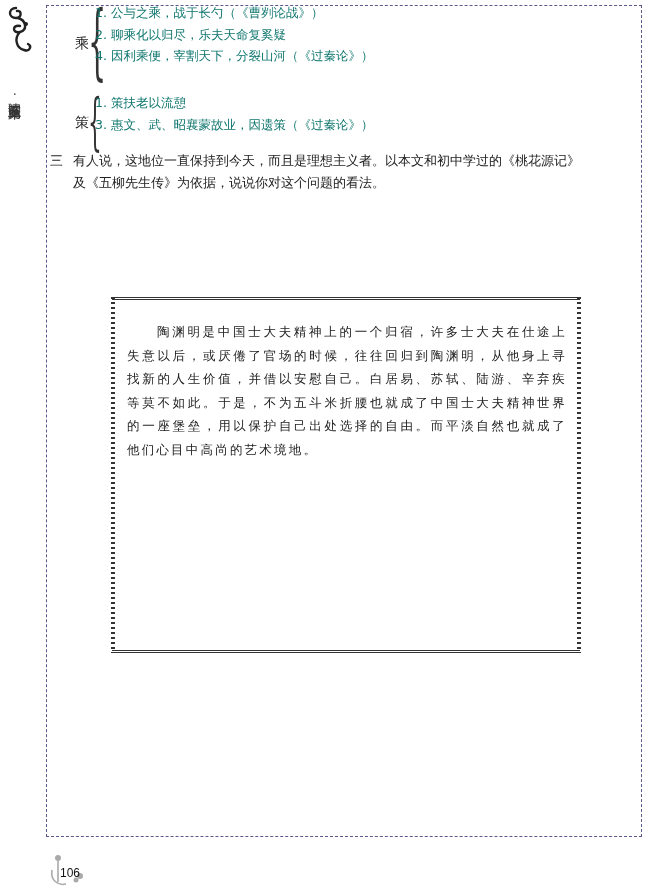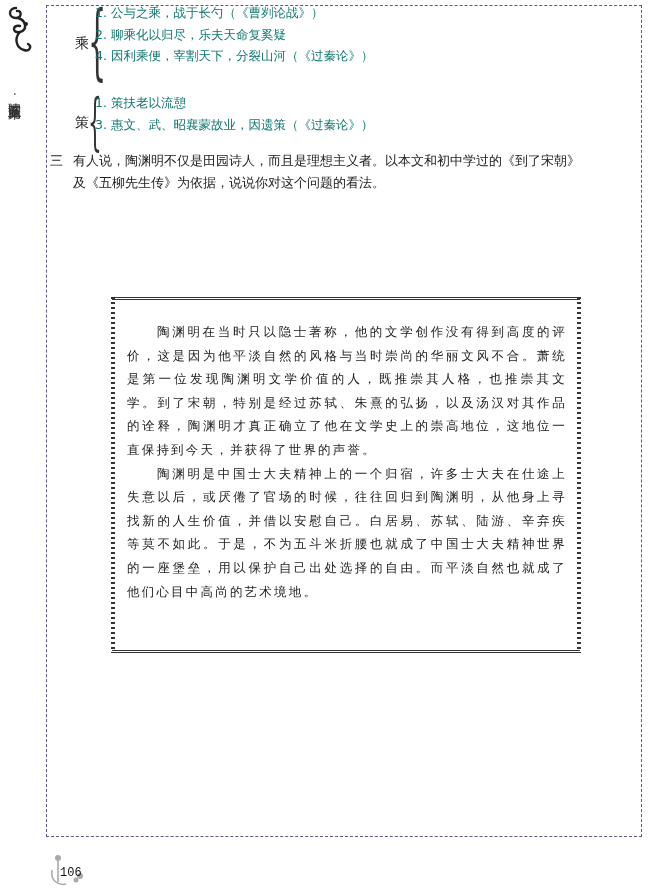--- a/index.html
+++ b/index.html
@@ -58,21 +58,21 @@
     position: absolute; left: 15px; top: 20px; width: 440px;
     font-family: "DejaVu Serif", serif; font-size: 12.5px; line-height: 23.6px;
     color: #222; text-align: justify; letter-spacing: 2.2px;
   }
   .excerpt-body p { margin: 0; text-indent: 2.4em; }
   .page-number-wrap {
     position: absolute; left: 48px; top: 852px; width: 40px; height: 36px;
   }
   .page-number {
     position: absolute; left: 12px; top: 14px; font-size: 12px; color: #111;
-    font-family: Liberation Mono, monospace;
+    font-family: Liberation Sans, sans-serif;
   }
 </style>
 </head>
 <body>
 
 <div class="page-frame no-top"></div>
 <div style="position:absolute;left:46px;top:5px;width:596px;border-top:1.5px dashed #5a5a8a;"></div>
 
 <svg class="corner-ornament" viewBox="0 0 28 54">
   <path d="M10 4 C2 4 2 14 10 14 C16 14 16 6 11 7 M12 14 C20 16 22 26 14 28 C6 30 6 20 14 22 M14 28 C8 34 10 44 18 46 C24 48 26 42 22 40" fill="none" stroke="#222" stroke-width="2.4" stroke-linecap="round"></path>
@@ -95,26 +95,25 @@
   <span class="head" style="left:0;top:22px;">策</span>
   <span class="brace" style="left:13px;top:-3px;font-size:62px;line-height:66px;transform:scaleX(0.35);transform-origin:left top;">{</span>
   <div class="items">
     <div class="item">1. 策扶老以流憩</div>
     <div class="item">3. 惠文、武、昭襄蒙故业，因遗策（《过秦论》）</div>
   </div>
 </div>
 
 <div class="question">
   <span class="qnum">三</span>
-  <div class="qtext">有人说，陶渊明不仅是田园诗人，而且是理想主义者。以本文和初中学过的《到了宋朝》及《五柳先生传》为依据，说说你对这个问题的看法。</div>
+  <div class="qtext">有人说，这地位一直保持到今天，而且是理想主义者。以本文和初中学过的《桃花源记》及《五柳先生传》为依据，说说你对这个问题的看法。</div>
 </div>
 
 <div class="excerpt">
   <div class="excerpt-body">
-    <p>陶渊明在当时只以隐士著称，他的文学创作没有得到高度的评价，这是因为他平淡自然的风格与当时崇尚的华丽文风不合。萧统是第一位发现陶渊明文学价值的人，既推崇其人格，也推崇其文学。到了宋朝，特别是经过苏轼、朱熹的弘扬，以及汤汉对其作品的诠释，陶渊明才真正确立了他在文学史上的崇高地位，这地位一直保持到今天，并获得了世界的声誉。</p>
     <p>陶渊明是中国士大夫精神上的一个归宿，许多士大夫在仕途上失意以后，或厌倦了官场的时候，往往回归到陶渊明，从他身上寻找新的人生价值，并借以安慰自己。白居易、苏轼、陆游、辛弃疾等莫不如此。于是，不为五斗米折腰也就成了中国士大夫精神世界的一座堡垒，用以保护自己出处选择的自由。而平淡自然也就成了他们心目中高尚的艺术境地。</p>
   </div>
 
 </div>
 
 <div class="page-number-wrap">
   <svg width="40" height="36" viewBox="0 0 40 36" style="position:absolute;left:0;top:0;">
     <circle cx="10" cy="6" r="3" fill="#aaa"></circle>
     <path d="M10 9 L10 30 M4 18 C2 28 10 34 18 32" fill="none" stroke="#aaa" stroke-width="1.6"></path>
     <circle cx="32" cy="24" r="3" fill="#aaa"></circle>

